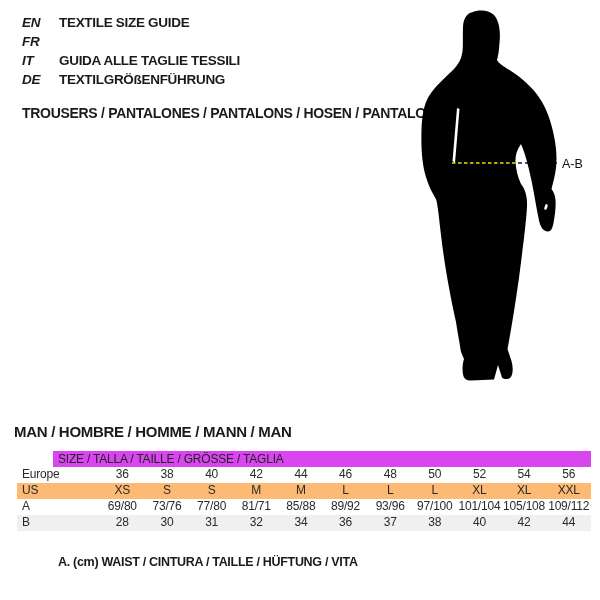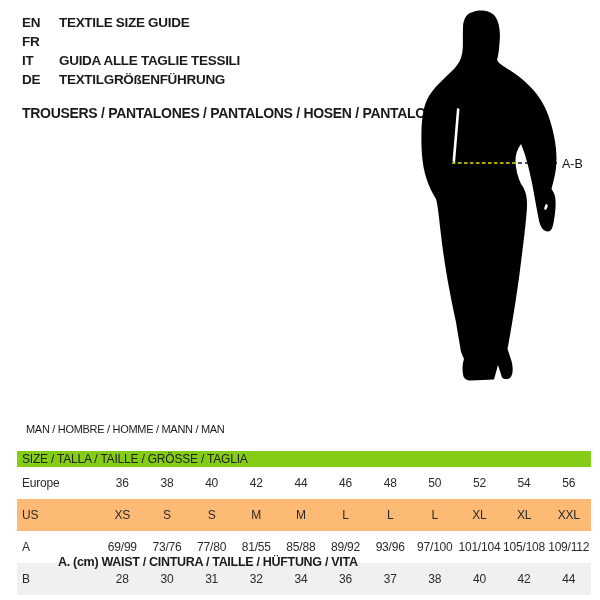--- a/index.html
+++ b/index.html
@@ -4,32 +4,32 @@
 <style>
   html,body{margin:0;padding:0;}
   body{
     width:600px;height:600px;position:relative;background:#ffffff;
     font-family:"Liberation Sans","DejaVu Sans",sans-serif;color:#1a1a1a;
     overflow:hidden;
   }
   
   .lang-list{position:absolute;left:22px;top:13px;}
   .lang-row{display:flex;height:19px;align-items:center;font-weight:bold;font-size:13.5px;letter-spacing:-0.3px;}
-  .lang-code{width:37px;flex:0 0 37px;}
+  .lang-code{width:37px;flex:0 0 37px;font-style:italic;}
   .lang-label{white-space:nowrap;}
   
   .category{position:absolute;left:22px;top:105px;font-weight:bold;font-size:14px;letter-spacing:-0.3px;white-space:nowrap;}
   
   .figure{position:absolute;left:395px;top:0;width:205px;height:440px;}
   
-  .gender{position:absolute;left:26px;top:423px;font-weight:normal;font-size:11px;letter-spacing:-0.3px;white-space:nowrap;}
+  .gender{position:absolute;left:14px;top:423px;font-weight:bold;font-size:15px;letter-spacing:-0.3px;white-space:nowrap;}
   
   .size-table{position:absolute;left:17px;top:451px;width:574px;font-size:12px;letter-spacing:-0.2px;color:#2a2a2a;}
   .thead{height:16px;line-height:16px;padding-left:5px;font-size:12px;color:#222;}
-  .trow{display:flex;height:32px;align-items:center;}
+  .trow{display:flex;height:16px;}
   .tlabel{width:78px;flex:0 0 78px;padding-left:5px;}
   .tcell{flex:1;text-align:center;}
   
   .notes{position:absolute;left:22px;top:553px;font-weight:bold;font-size:12.5px;letter-spacing:-0.3px;line-height:18.5px;white-space:nowrap;margin-left:36px;}
 </style>
 </head>
 <body>
 
 <div class="lang-list">
     <div class="lang-row">
@@ -101,21 +101,21 @@
   <ellipse cx="546" cy="207" rx="1.4" ry="3" fill="#ffffff" transform="rotate(20 546 207)"></ellipse>
 
   <line x1="452" y1="163" x2="517" y2="163" stroke="#e3e400" stroke-width="1.6" stroke-dasharray="3.5 2.5"></line>
 
   <text x="562" y="167.5" font-size="12.5" fill="#111111" font-family="Liberation Sans, DejaVu Sans, sans-serif">A-B</text>
 </svg>
 
 <div class="gender">MAN / HOMBRE / HOMME / MANN / MAN</div>
 
 <div class="size-table">
-  <div class="thead" style="background-color: #84cc16;">SIZE / TALLA / TAILLE / GRÖSSE / TAGLIA</div>
+  <div class="thead" style="background-color: #d946ef; margin-left: 36px;">SIZE / TALLA / TAILLE / GRÖSSE / TAGLIA</div>
   <div>
       <div class="trow">
         <div class="tlabel">Europe</div>
         <div class="tcell">36</div>
         <div class="tcell">38</div>
         <div class="tcell">40</div>
         <div class="tcell">42</div>
         <div class="tcell">44</div>
         <div class="tcell">46</div>
         <div class="tcell">48</div>
@@ -133,24 +133,24 @@
         <div class="tcell">M</div>
         <div class="tcell">L</div>
         <div class="tcell">L</div>
         <div class="tcell">L</div>
         <div class="tcell">XL</div>
         <div class="tcell">XL</div>
         <div class="tcell">XXL</div>
       </div>
       <div class="trow">
         <div class="tlabel">A</div>
-        <div class="tcell">69/99</div>
+        <div class="tcell">69/80</div>
         <div class="tcell">73/76</div>
         <div class="tcell">77/80</div>
-        <div class="tcell">81/55</div>
+        <div class="tcell">81/71</div>
         <div class="tcell">85/88</div>
         <div class="tcell">89/92</div>
         <div class="tcell">93/96</div>
         <div class="tcell">97/100</div>
         <div class="tcell">101/104</div>
         <div class="tcell">105/108</div>
         <div class="tcell">109/112</div>
       </div>
       <div class="trow" style="background-color: rgb(240, 240, 240);">
         <div class="tlabel">B</div>

